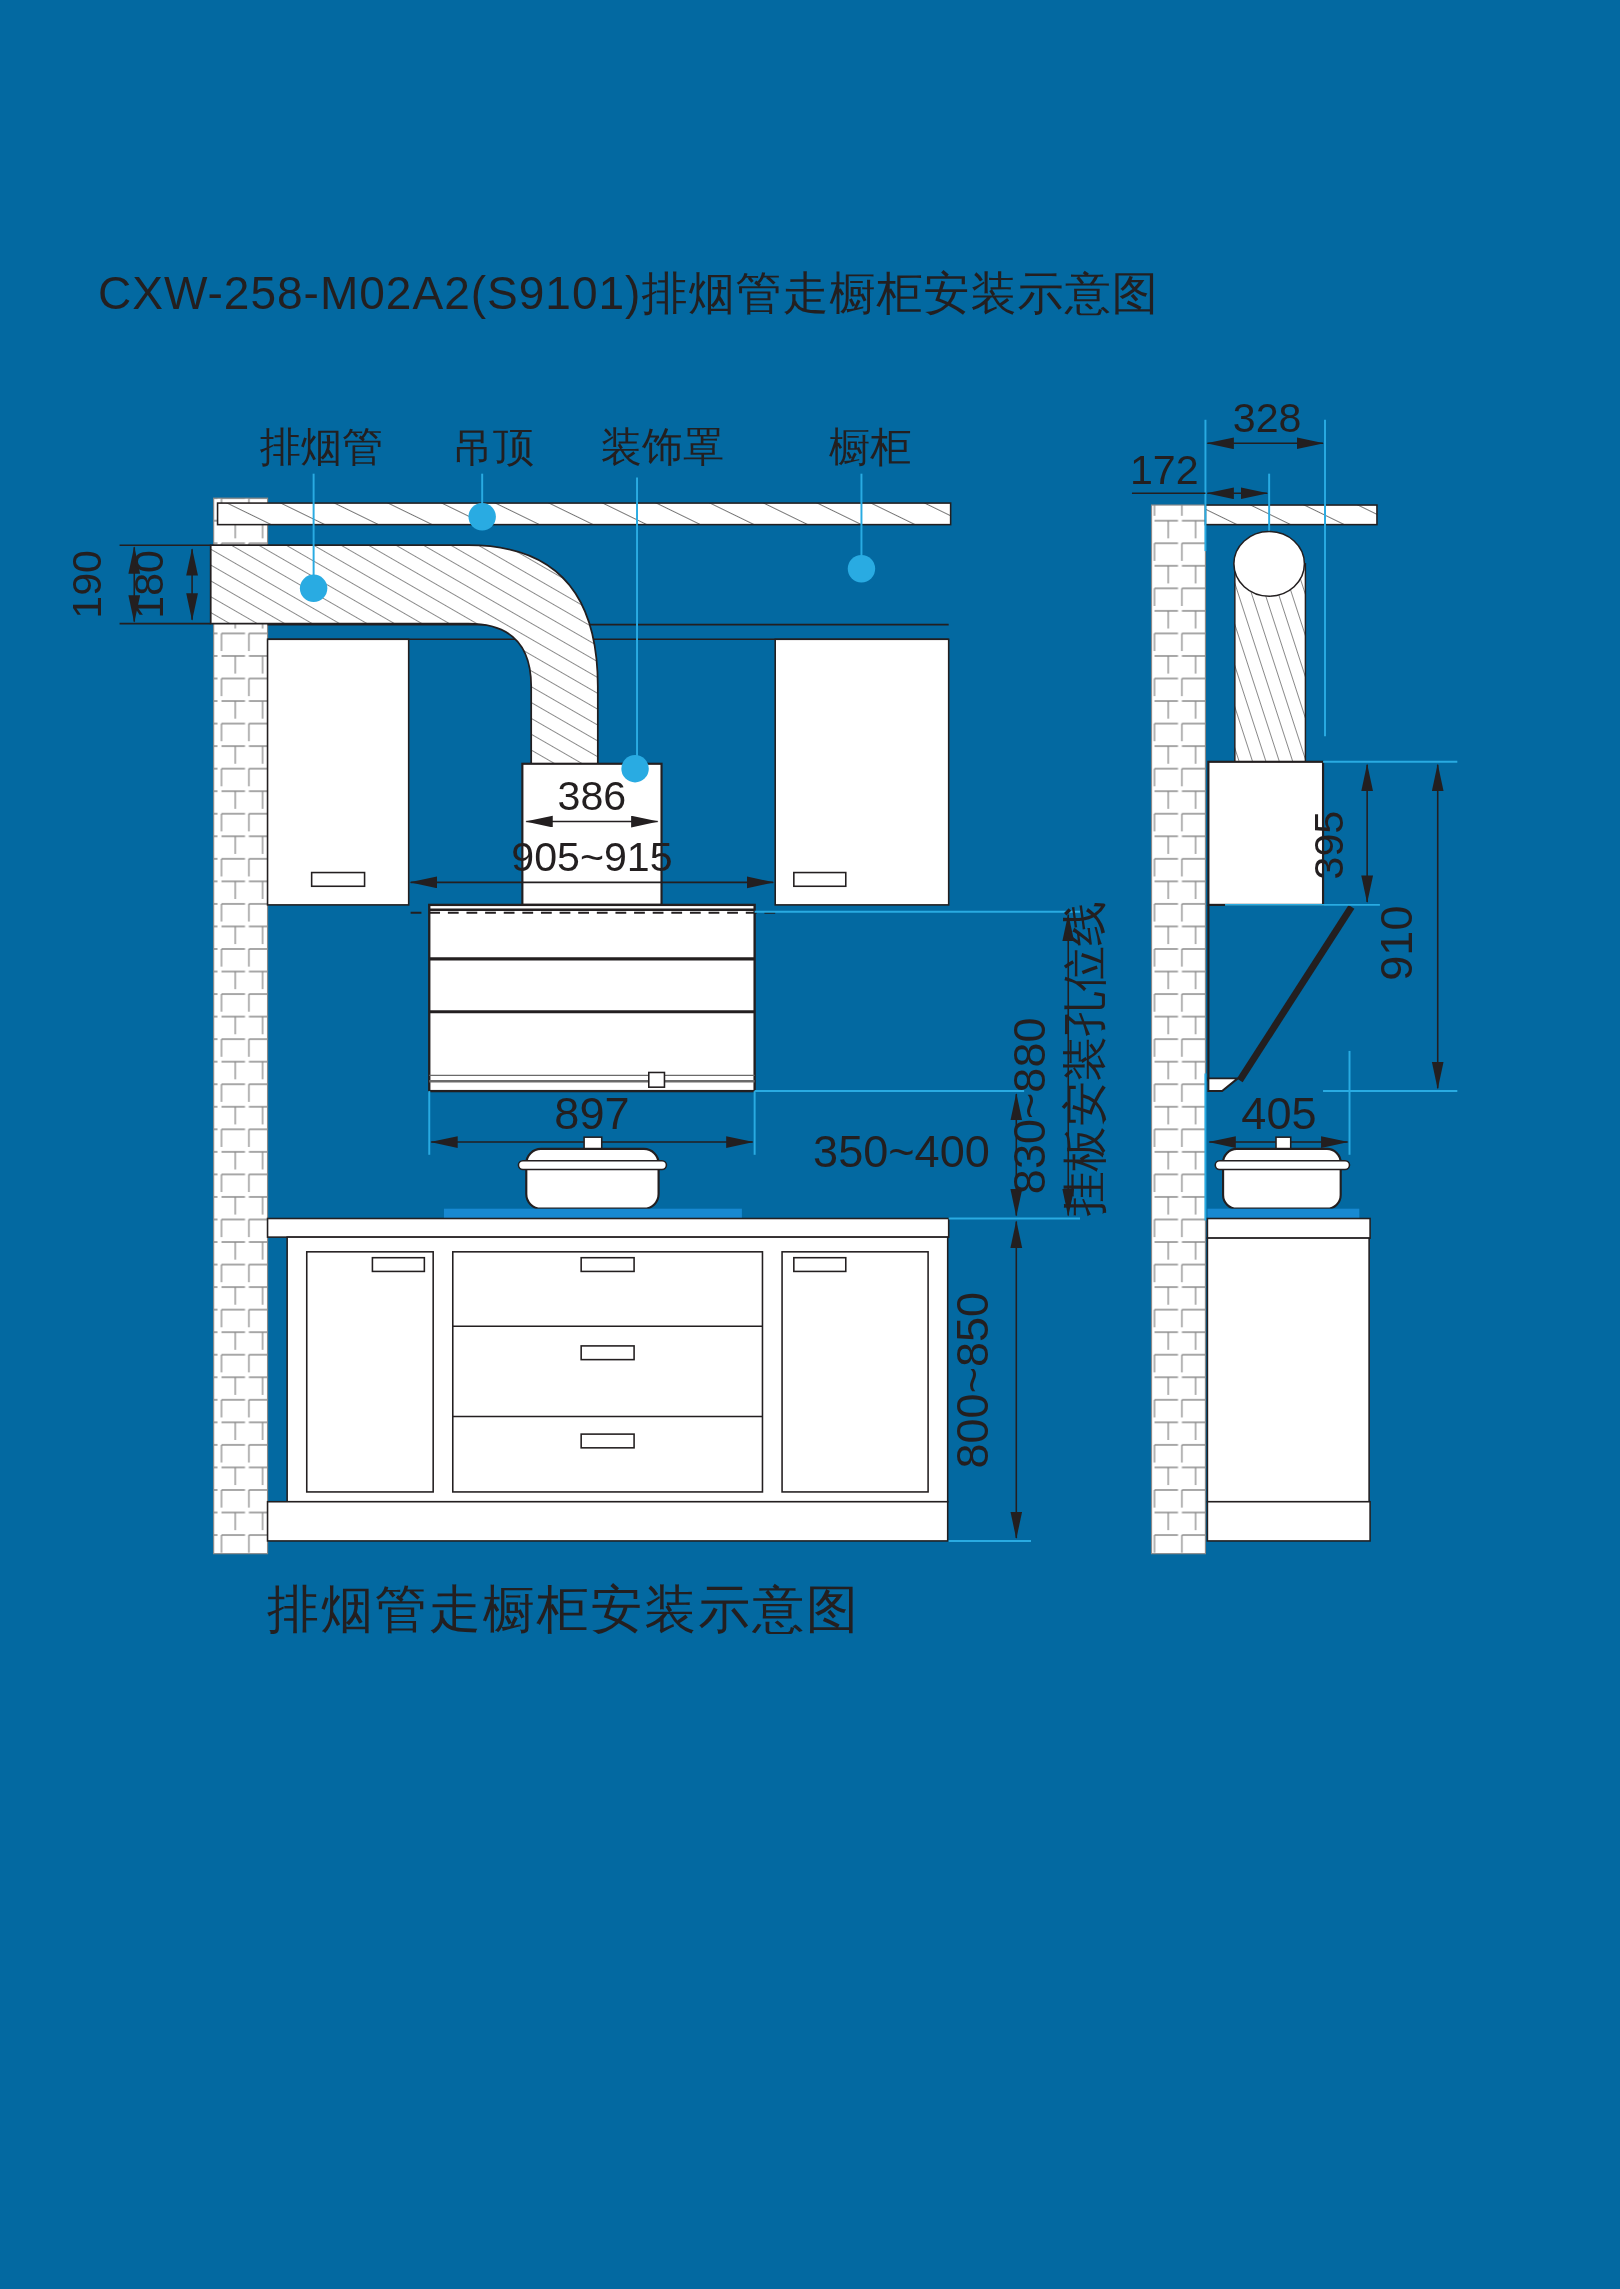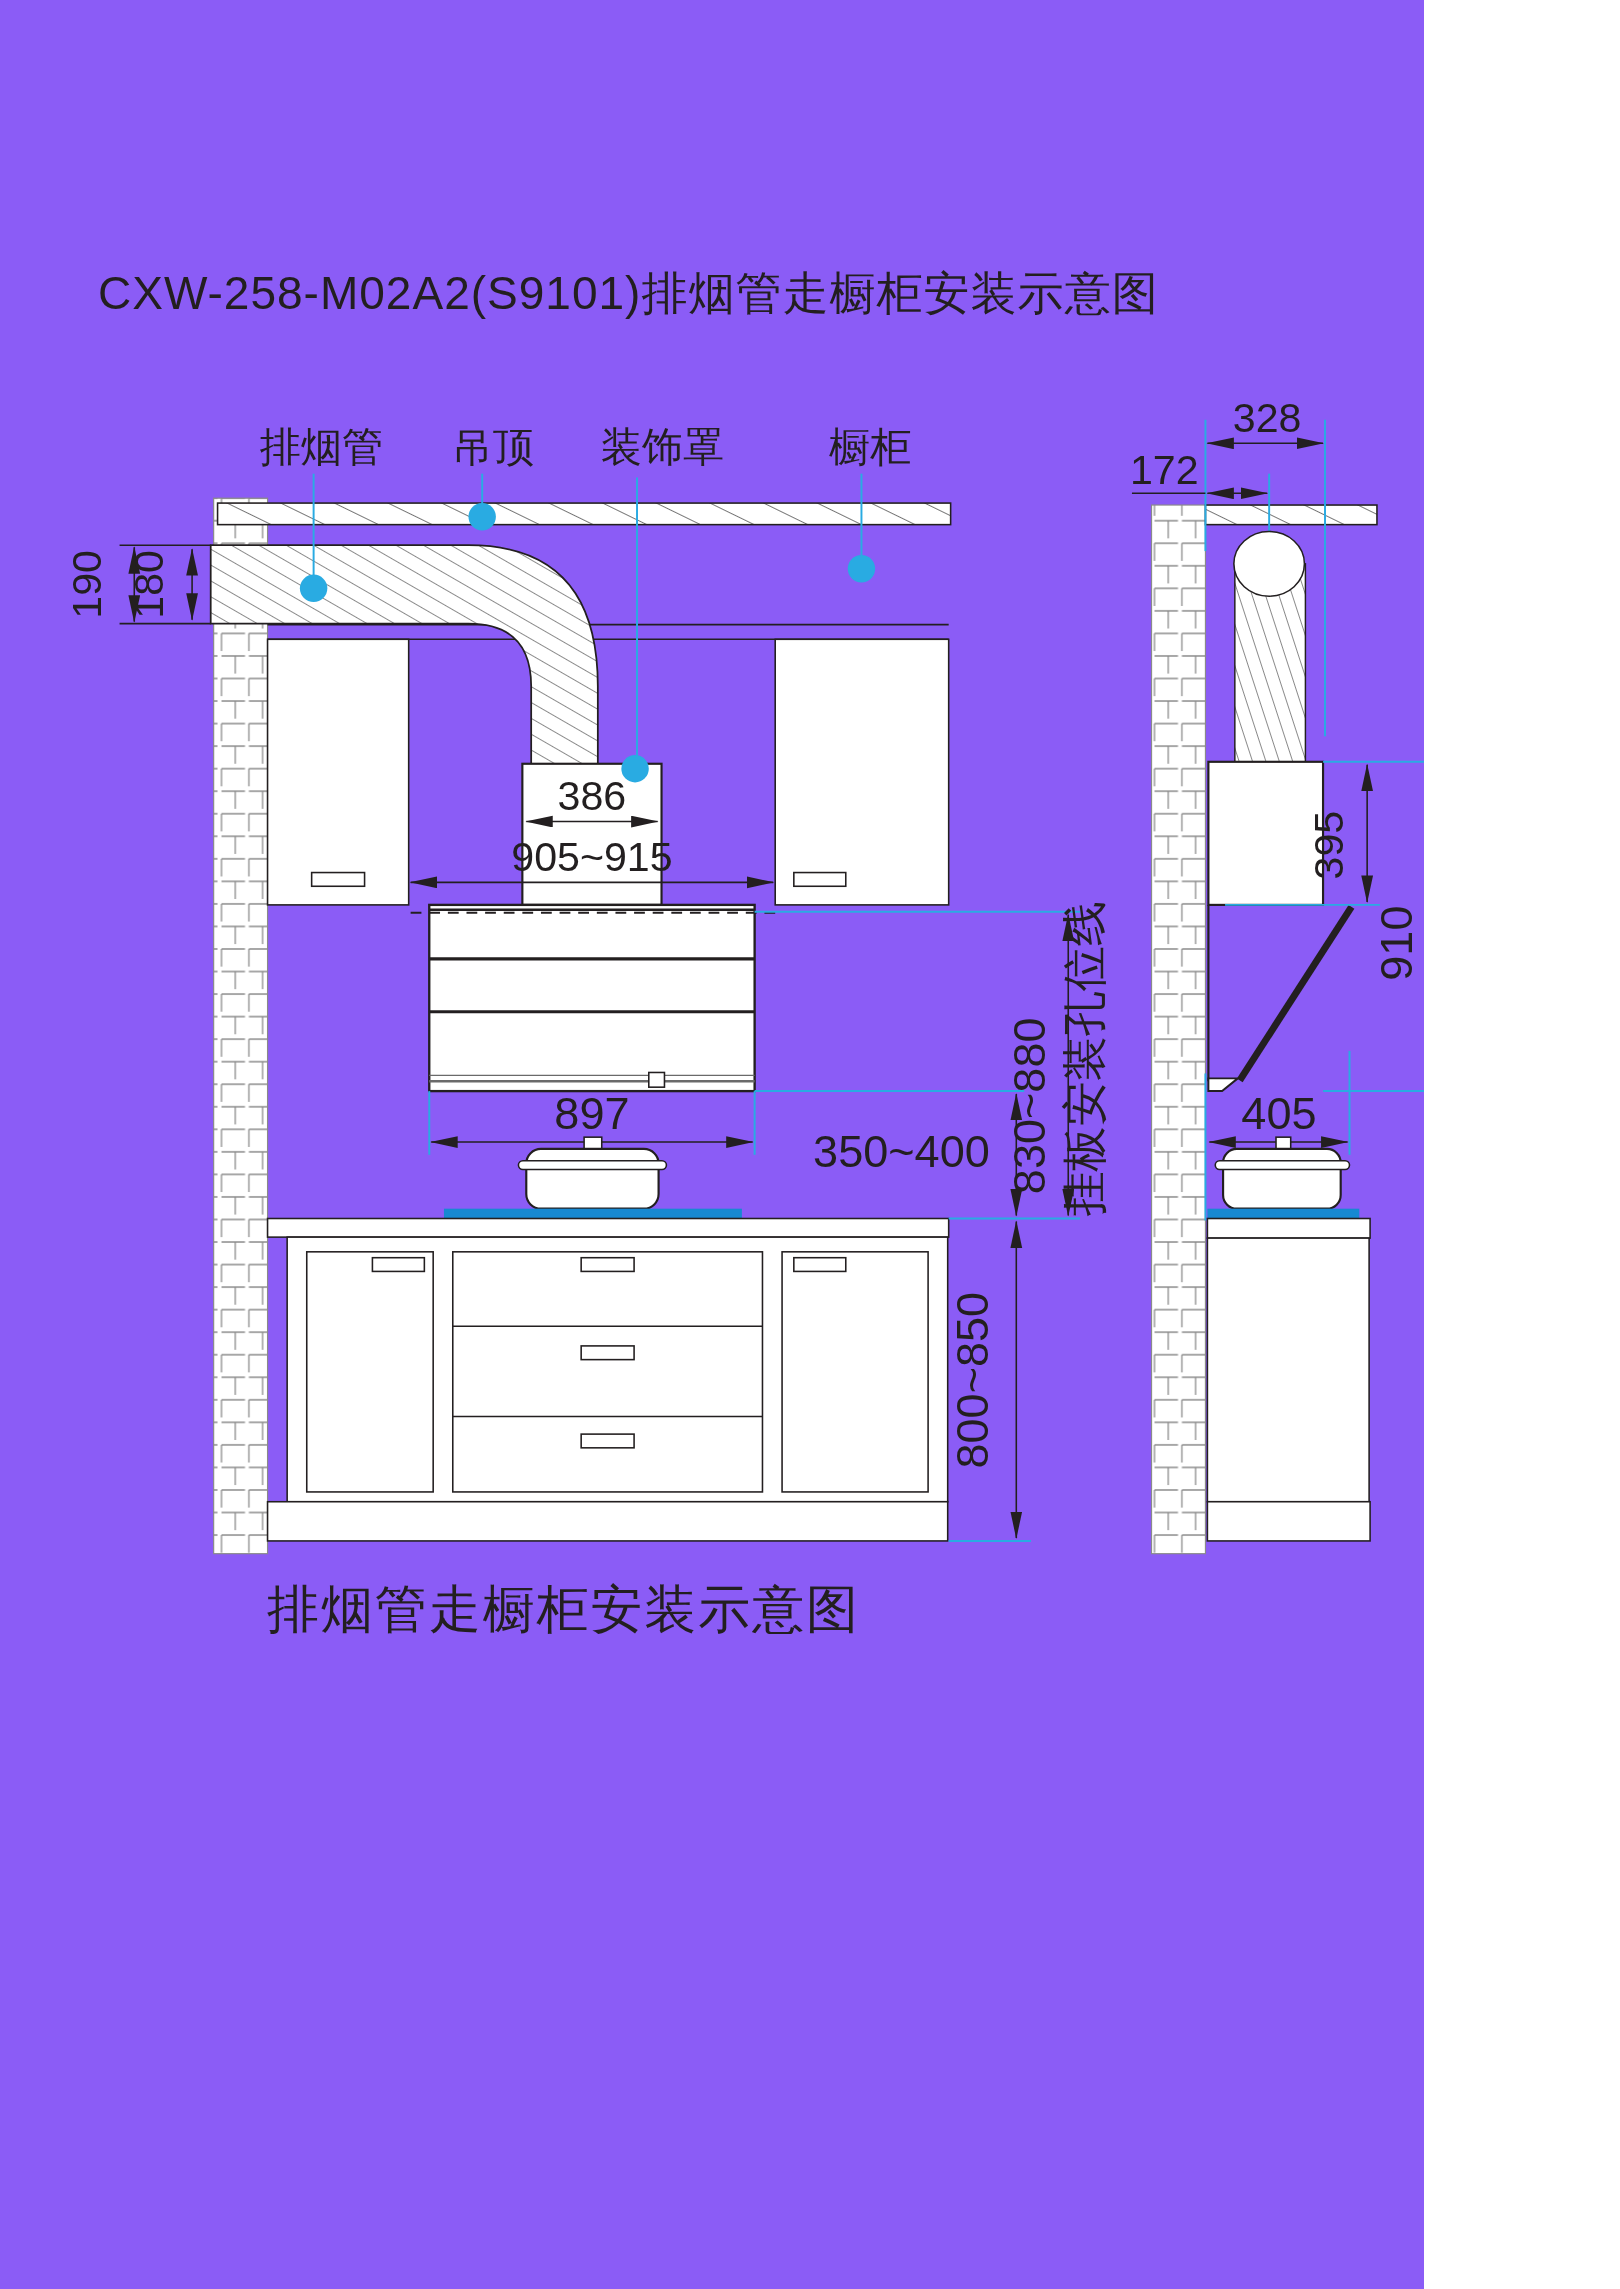--- a/index.html
+++ b/index.html
@@ -1,21 +1,21 @@
 <!DOCTYPE html>
 <html style="--leader: #29abe2; --cooktop: #1789d2; --line: #231f20;"><head>
 <meta charset="utf-8">
 <style>
   :root{
     --leader:#29abe2;
     --cooktop:#1789d2;
     --line:#231f20;
   }
   html,body{margin:0;padding:0;background:#ffffff;}
-  .page{position:relative;width:1424px;height:2290px;background:#8b5cf6;overflow:hidden;}
+  .page{position:relative;width:1620px;height:2290px;background:#0369a1;overflow:hidden;}
   svg{position:absolute;left:0;top:0;}
   text{font-family:"Liberation Sans","DejaVu Sans",sans-serif;fill:var(--line);}
   .t-title{font-size:47px;letter-spacing:1px;}
   .t-label{font-size:42px;}
   .t-dim{font-size:42px;}
   .t-dim-lg{font-size:46px;}
   .t-caption{font-size:53px;letter-spacing:2px;}
   .ln{stroke:var(--line);stroke-width:1.6;fill:none;}
   .ln2{stroke:var(--line);stroke-width:2.2;fill:none;}
   .cy{stroke:var(--leader);stroke-width:2;fill:none;}

